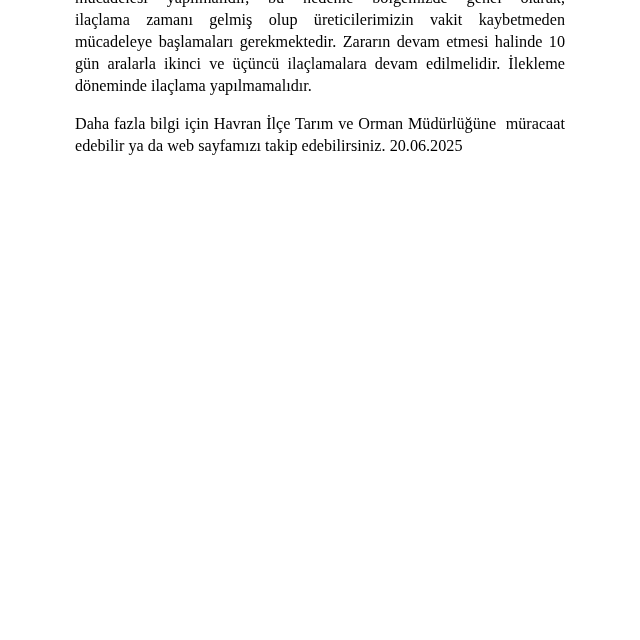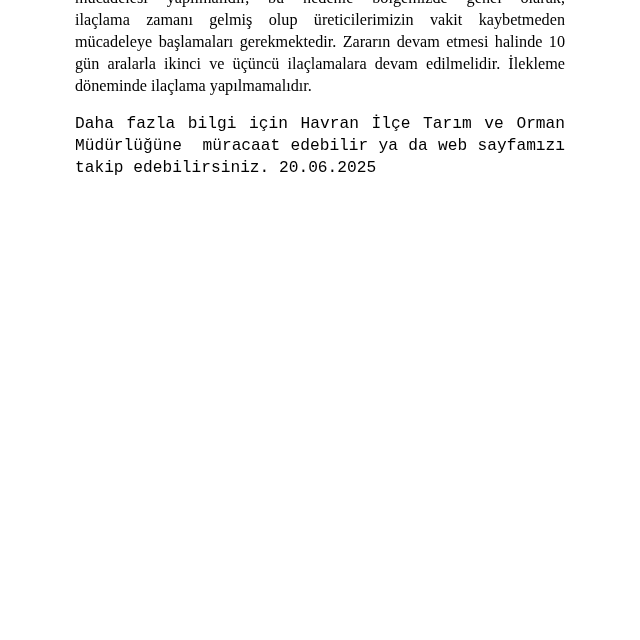--- a/index.html
+++ b/index.html
@@ -74,21 +74,20 @@
     font-size: 16.2px;
     line-height: 22px;
     margin-top: 16px;
     text-align: right;
     white-space: nowrap;
   }
 
   
   .keep-spaces {
     white-space: pre-wrap;
-    font-family: Liberation Mono, monospace;
   }
 </style>
 </head>
 <body>
 
 <div class="page">
 
   <div class="text-column">
 
     <div class="clipped-line-wrap">

